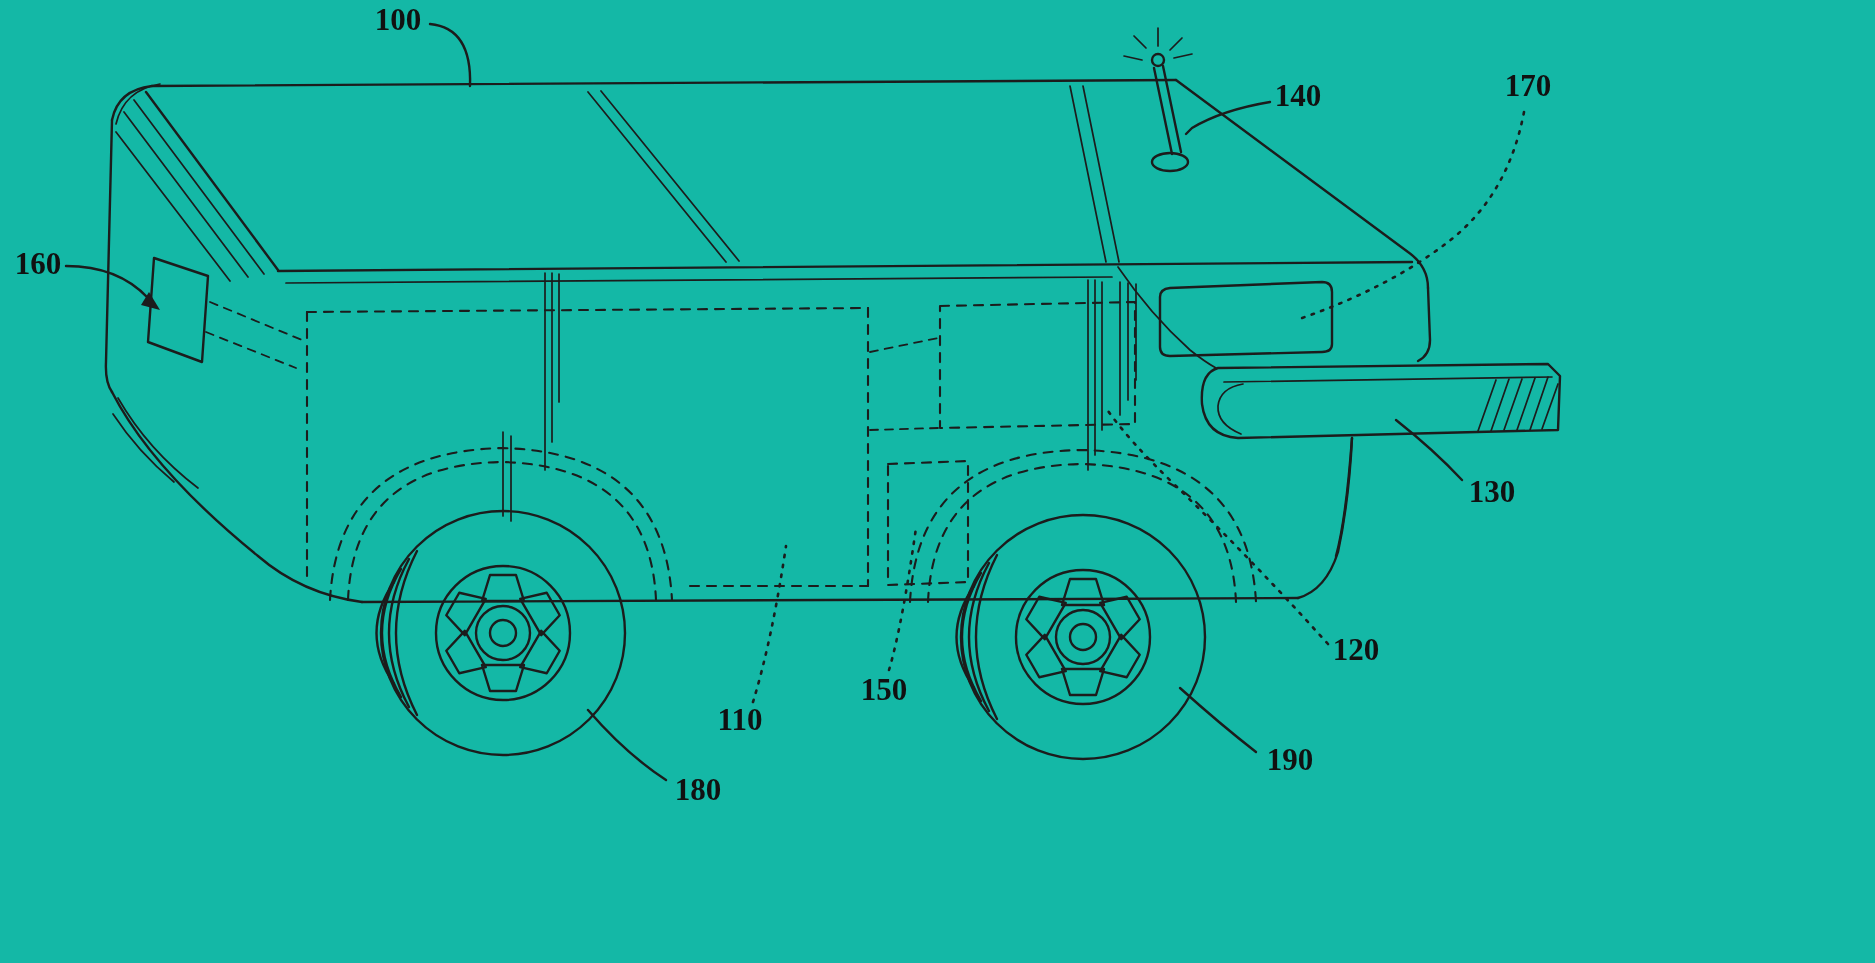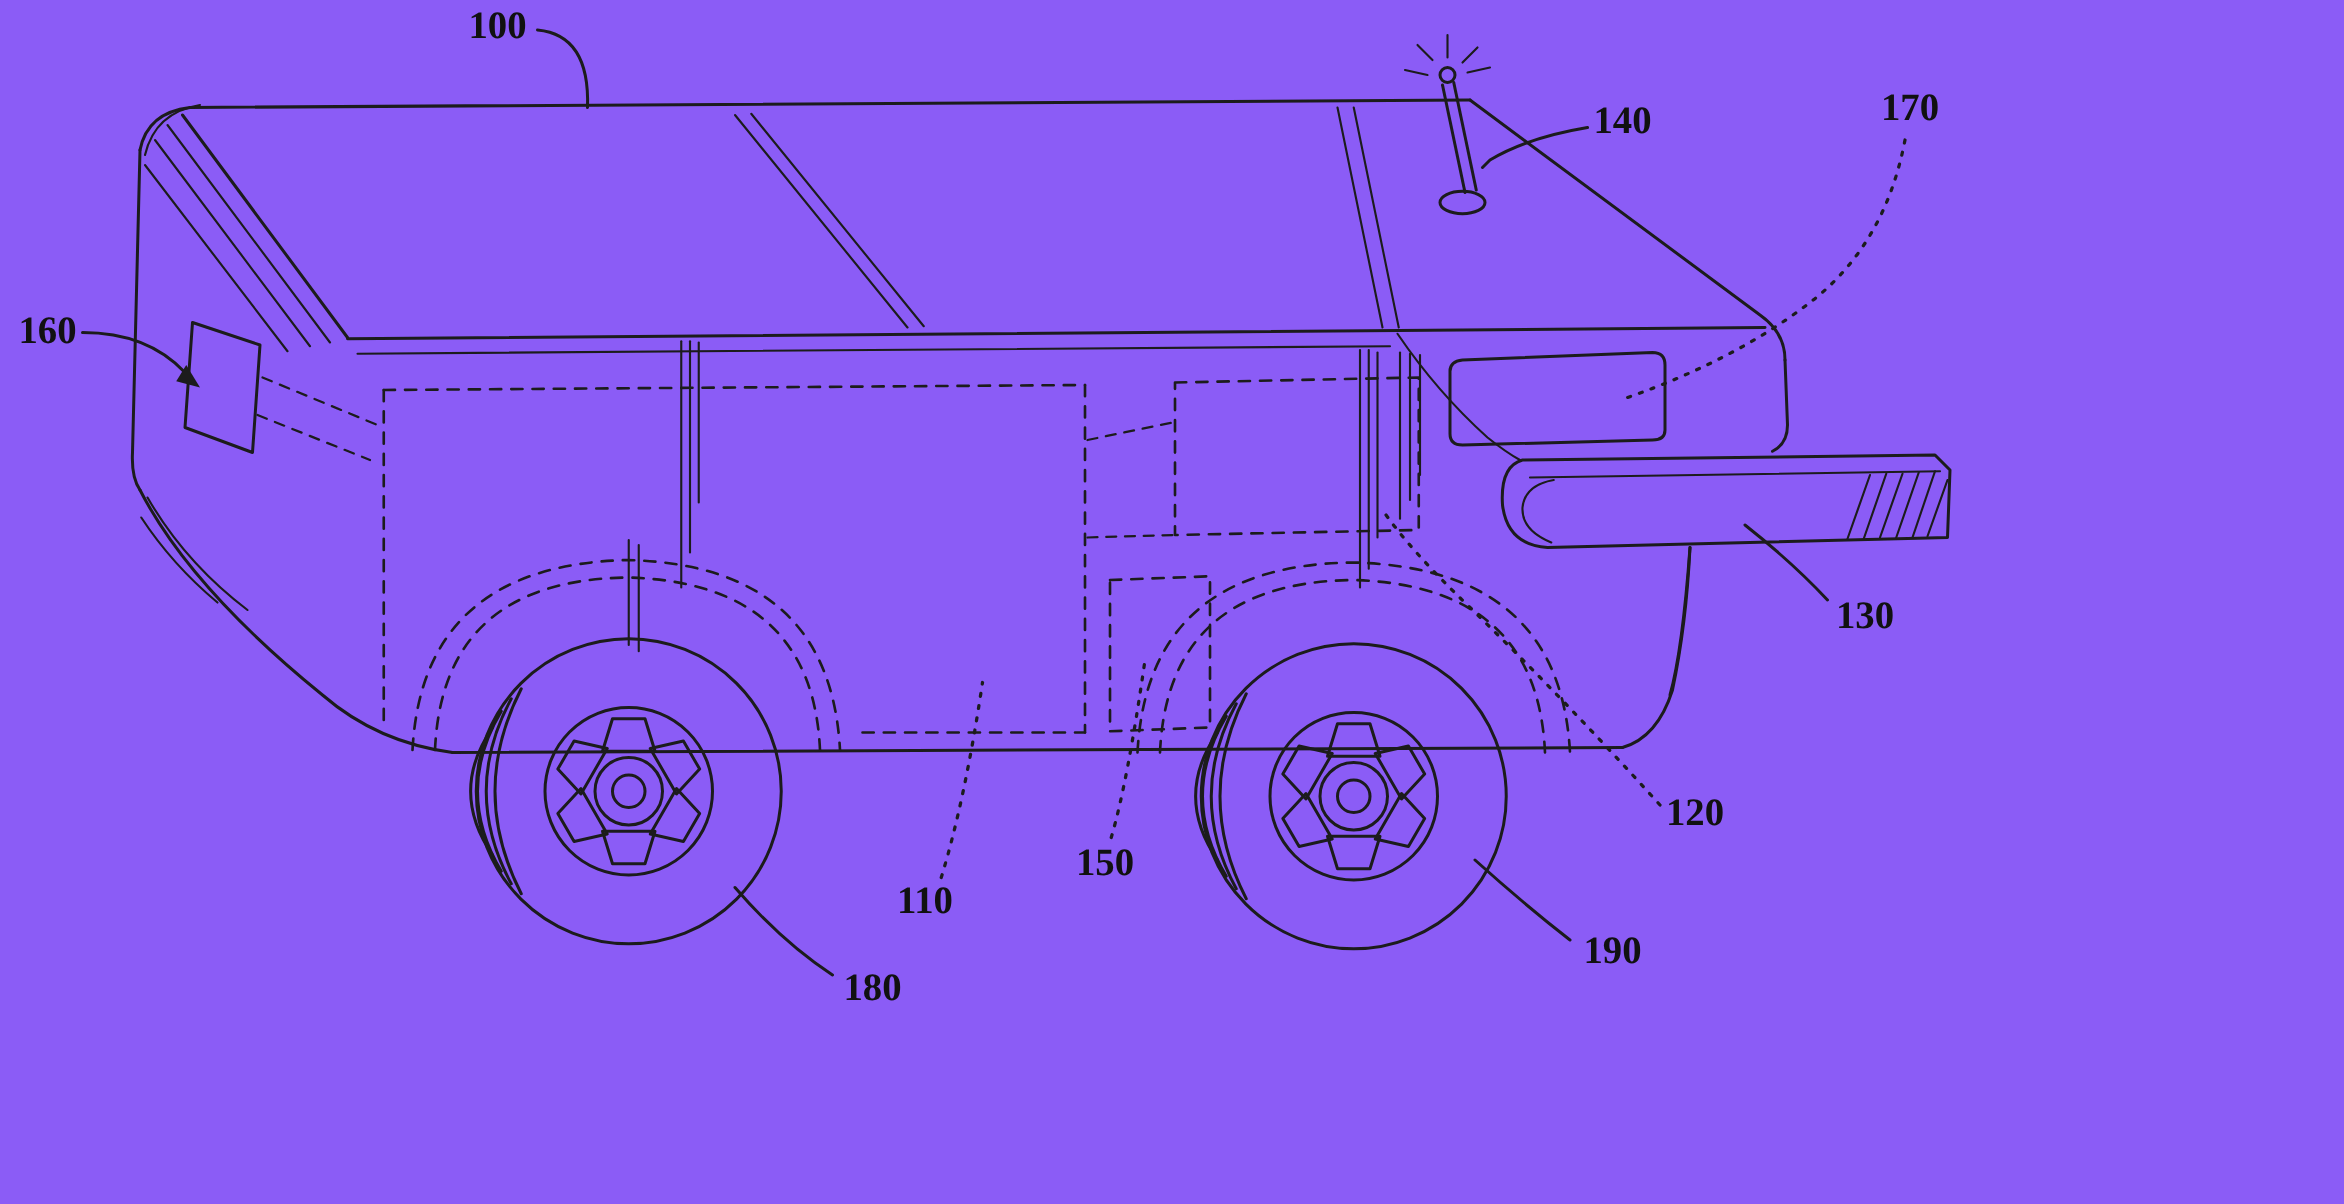--- a/index.html
+++ b/index.html
@@ -4,21 +4,21 @@
 <style>
   html, body {
     margin: 0;
     padding: 0;
     background: #ffffff;
   }
   .figure-wrap {
     position: relative;
     width: 1875px;
     height: 963px;
-    background: #8b5cf6;
+    background: #14b8a6;
     overflow: hidden;
     font-family: "Liberation Serif", "DejaVu Serif", serif;
   }
   svg { display: block; }
 
   .ln {
     fill: none;
     stroke: #1c1c1c;
     stroke-width: 2.4;
     stroke-linecap: round;

